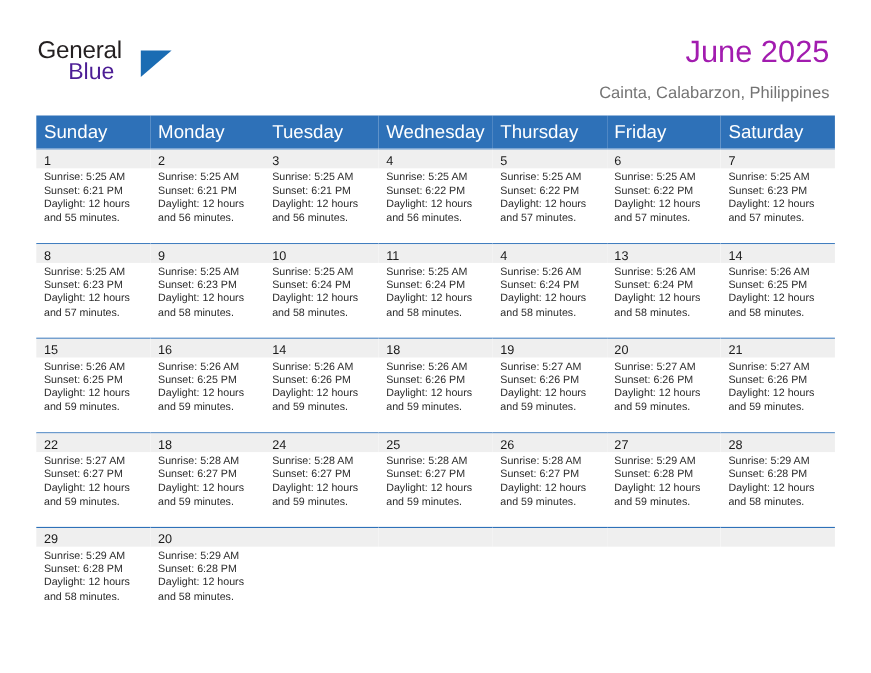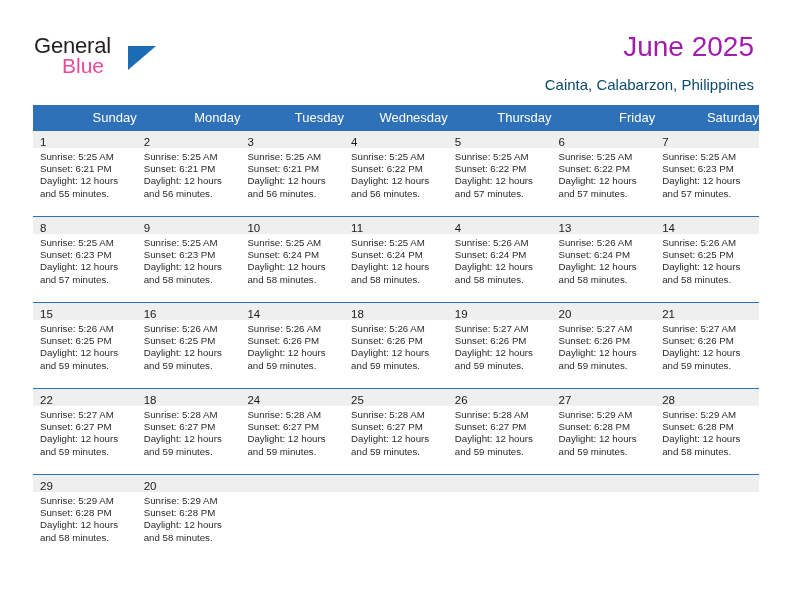--- a/index.html
+++ b/index.html
@@ -44,21 +44,21 @@
     font-size: 22px;
     letter-spacing: -0.2px;
     color: #231f20;
     font-family: "Liberation Sans", sans-serif;
   }
   .logo-blue {
     position: absolute;
     left: 28px;
     top: 21px;
     font-size: 21px;
-    color: #ec4899;
+    color: #4c1d95;
     font-family: "Liberation Sans", sans-serif;
   }
   .logo-tri {
     position: absolute;
     left: 94px;
     top: 13px;
     width: 0;
     height: 0;
     border-left: 28px solid #1a6cb3;
     border-bottom: 24px solid transparent;
@@ -72,40 +72,40 @@
     color: #a21caf;
     text-align: right;
     white-space: nowrap;
     margin-left: 32px;
   }
   .subtitle {
     position: absolute;
     right: 38px;
     top: 76px;
     font-size: 15px;
-    color: #0c4a6e;
+    color: #737373;
     text-align: right;
     white-space: nowrap;
   }
 
   
   .cal {
     position: absolute;
     left: 33px;
     top: 105px;
     width: 726px;
     border-collapse: collapse;
     table-layout: fixed;
   }
   .cal th {
     background: #2e71b8;
     color: #ffffff;
     font-weight: normal;
-    font-size: 13px;
-    text-align: right;
+    font-size: 17px;
+    text-align: left;
     padding: 5px 0 5px 7px;
     height: 10px;
     border: none;
   }
   .cal td {
     vertical-align: top;
     padding: 0;
     border: none;
     width: 103.71px;
   }

